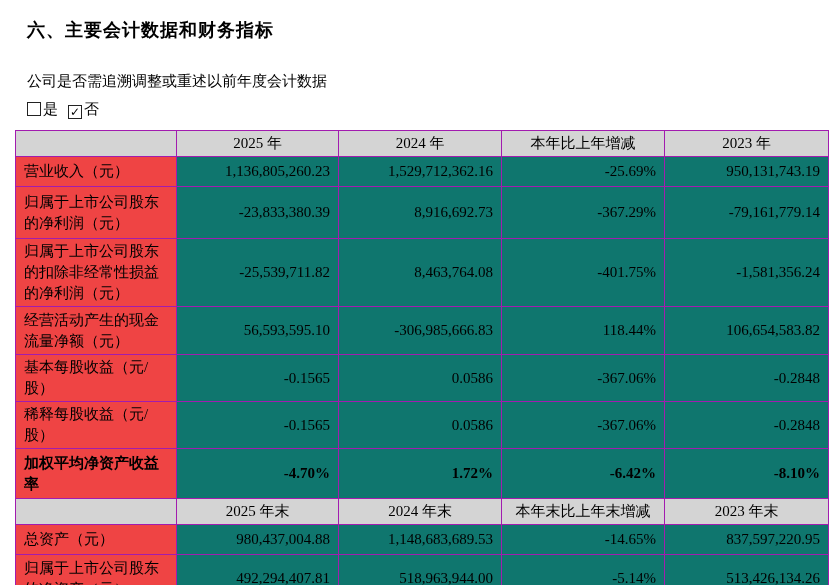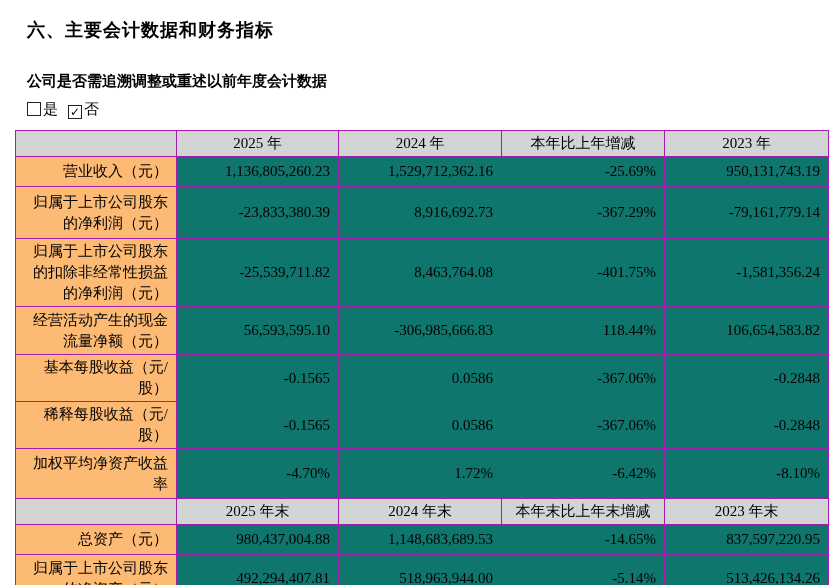--- a/index.html
+++ b/index.html
@@ -7,21 +7,21 @@
     width:835px; height:585px; box-sizing:border-box;
     padding:14px 0 0 15px; overflow:hidden;
     font-family:"Liberation Serif","DejaVu Serif",serif;
     color:#000;
   }
   .doc-title {
     font-size:18px; font-weight:bold; letter-spacing:1px;
     margin:4px 0 0 12px;
   }
   .question-line {
-    font-size:15px; margin:30px 0 0 12px;font-weight:bold;
+    font-size:15px; margin:30px 0 0 12px;
   }
   .options-line {
     font-size:15px; margin:9px 0 11px 12px;
   }
   .option { margin-right:10px; cursor:default; }
   .cbox {
     display:inline-block; width:12px; height:12px;
     border:1px solid #222; box-sizing:content-box;
     line-height:12px; font-size:12px; text-align:center;
     vertical-align:-2px; margin-right:2px;
@@ -35,30 +35,30 @@
     border:1px solid #a21caf;
     padding:2px 8px;
     vertical-align:middle;
     line-height:1.4;
     overflow:hidden;
   }
   table.fin th {
     background:#d4d4d4; font-weight:normal; text-align:center;
   }
   td.lbl {
-    background:#fdba74; text-align:right;
+    background:#ef4444; text-align:left;
   }
   td.num {
     text-align:right; white-space:nowrap; background:#0f766e;
   }
   tr.hh  { height:24px; }
   tr.r30 { height:30px; }
   tr.r44 { height:44px; }
   tr.r48 { height:48px;padding-left:24px; }
-  tr.r50 { height:50px; }
+  tr.r50 { height:50px;font-weight:bold; }
   tr.r52 { height:52px;margin-left:8px; }
   tr.r66 { height:66px; }
 </style>
 </head>
 <body>
 
 <h1 class="doc-title">六、主要会计数据和财务指标</h1>
 
 <p class="question-line">公司是否需追溯调整或重述以前年度会计数据</p>
 

